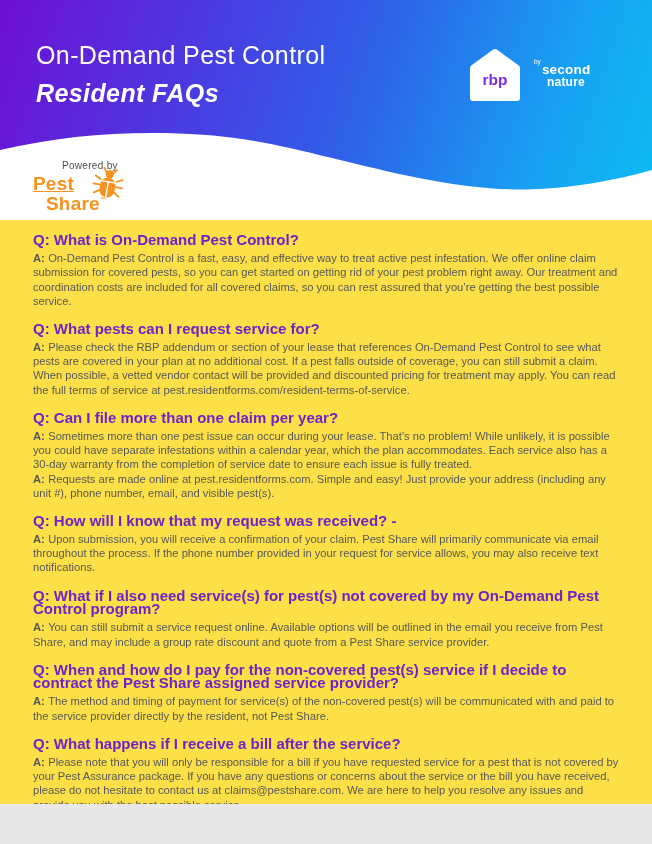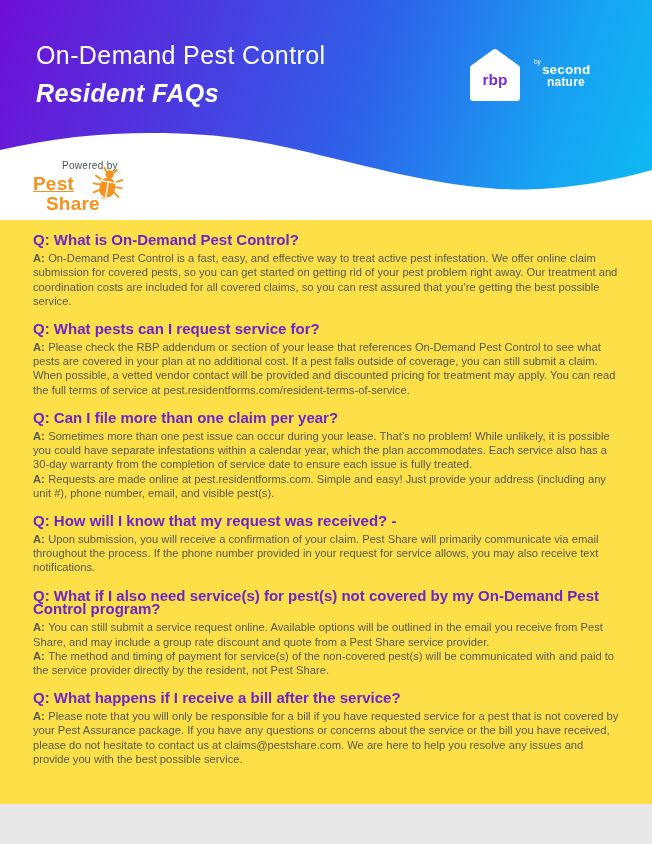--- a/index.html
+++ b/index.html
@@ -136,20 +136,21 @@
       <h3 class="faq-q">Q: How will I know that my request was received? -</h3>
       <p class="faq-a"><b class="a-prefix">A:</b><span>Upon submission, you will receive a confirmation of your claim. Pest Share will primarily communicate via email throughout the process. If the phone number provided in your request for service allows, you may also receive text notifications.</span></p>
     </article>
 
     <article class="faq">
       <h3 class="faq-q">Q: What if I also need service(s) for pest(s) not covered by my On-Demand Pest Control program?</h3>
       <p class="faq-a"><b class="a-prefix">A:</b><span>You can still submit a service request online. Available options will be outlined in the email you receive from Pest Share, and may include a group rate discount and quote from a Pest Share service provider.</span></p>
     </article>
 
     <article class="faq">
+      <h3 class="faq-q">Q: When and how do I pay for the non-covered pest(s) service if I decide to contract the Pest Share assigned service provider?</h3>
       <p class="faq-a"><b class="a-prefix">A:</b><span>The method and timing of payment for service(s) of the non-covered pest(s) will be communicated with and paid to the service provider directly by the resident, not Pest Share.</span></p>
     </article>
 
     <article class="faq">
       <h3 class="faq-q">Q: What happens if I receive a bill after the service?</h3>
       <p class="faq-a"><b class="a-prefix">A:</b><span>Please note that you will only be responsible for a bill if you have requested service for a pest that is not covered by your Pest Assurance package. If you have any questions or concerns about the service or the bill you have received, please do not hesitate to contact us at claims@pestshare.com. We are here to help you resolve any issues and provide you with the best possible service.</span></p>
     </article>
 
   </main>
 </div>

